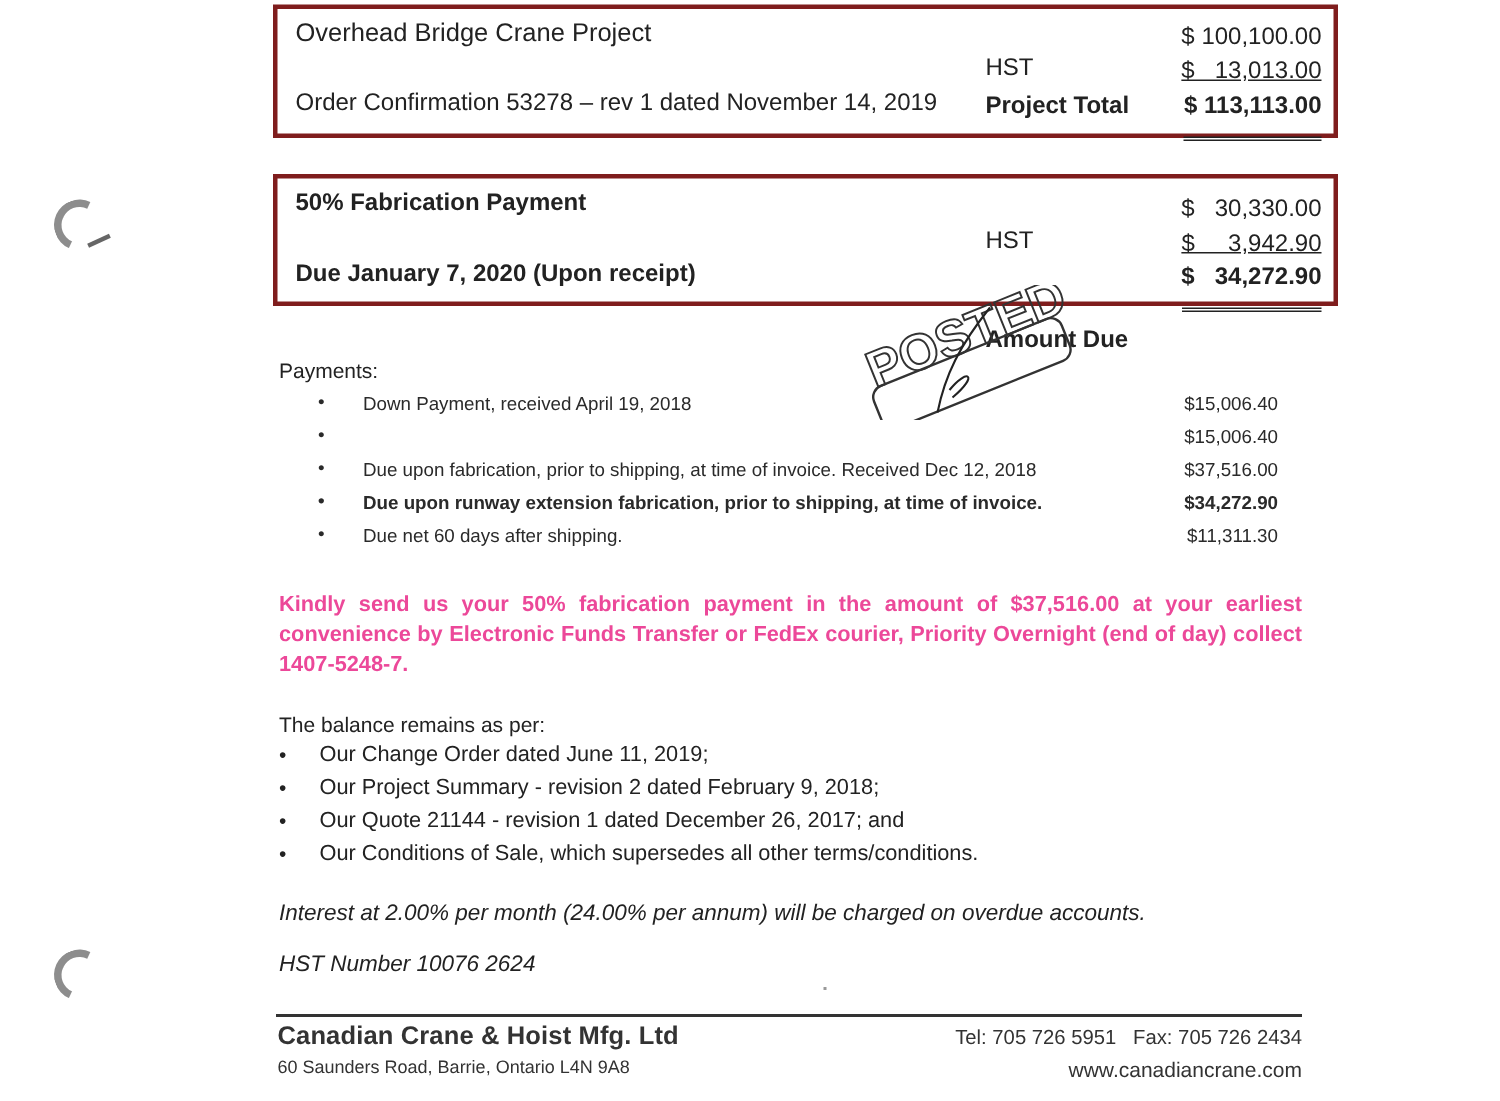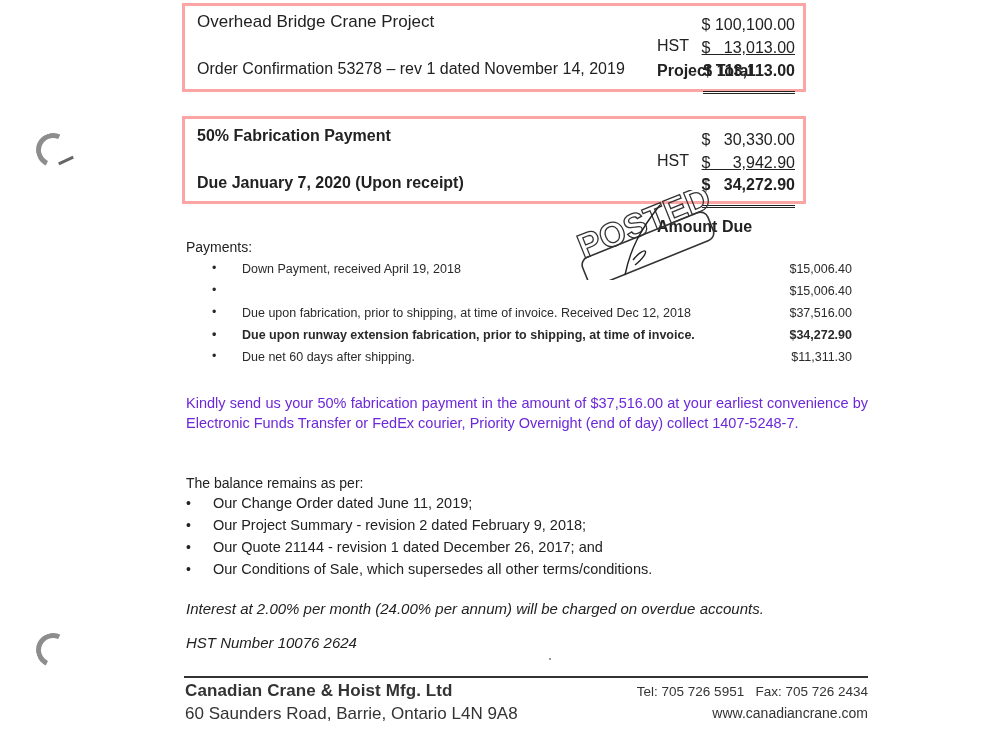--- a/index.html
+++ b/index.html
@@ -16,56 +16,56 @@
       transform: rotate(-20deg); opacity: 0.85;
     }
     .punch.p1 { left: 36px; top: 133px; }
     .punch.p2 { left: 36px; top: 633px; }
     .punch-tick {
       position: absolute; left: 58px; top: 159px; width: 16px; height: 3px;
       background: #666; transform: rotate(-25deg);
     }
 
     .box {
-      position: absolute; left: 182px; width: 624px;
-      border: 3px solid #fca5a5; background: #fff;
+      position: absolute; left: 182px; width: 710px;
+      border: 3px solid #7f1d1d; background: #fff;
     }
     .box.b1 { top: 3px; height: 89px; }
     .box.b2 { top: 116px; height: 88px; }
     .box .txt { position: absolute; font-size: 16px; color: #222; white-space: nowrap; }
     .bold { font-weight: bold; }
     .ul { text-decoration: underline; }
     .dbl { border-bottom: 3px double #222; text-decoration: none; padding-bottom: 12px; line-height: 16px; }
     .amt { position: absolute; right: 8px; font-size: 16px; white-space: nowrap; text-align: right; }
 
     .payments-title { position: absolute; left: 186px; top: 239px; font-size: 14px; }
     .pay-list { position: absolute; left: 186px; top: 261px; width: 670px; }
     .pay-row { position: relative; height: 22px; font-size: 12.5px; color: #2a2a2a; }
     .pay-row .bullet { position: absolute; left: 26px; top: 0; }
     .pay-row .desc { position: absolute; left: 56px; top: 1px; white-space: nowrap; }
     .pay-row .val { position: absolute; right: 4px; top: 1px; white-space: nowrap; }
     .pay-row.bold-row { font-weight: bold; }
 
     .para {
       position: absolute; left: 186px; top: 393px; width: 682px;
-      font-size: 14.5px; line-height: 20px; text-align: justify; color: #6d28d9;
+      font-size: 14.5px; line-height: 20px; text-align: justify; color: #ec4899; font-weight: bold;
     }
     .balance-title { position: absolute; left: 186px; top: 475px; font-size: 14px; }
     .bal-list { position: absolute; left: 186px; top: 495px; }
     .bal-row { height: 22px; font-size: 14.5px; white-space: nowrap; position: relative; }
     .bal-row .bullet { position: absolute; left: 0; top: 0; font-size: 14px; }
     .bal-row .desc { position: absolute; left: 27px; top: 0; }
 
     .italic { font-style: italic; }
     .interest { position: absolute; left: 186px; top: 600px; font-size: 15px; }
     .hstnum { position: absolute; left: 186px; top: 634px; font-size: 15px; text-align: center; }
 
     .footer-line { position: absolute; left: 184px; top: 676px; width: 684px; height: 2px; background: #333; }
     .company { position: absolute; left: 185px; top: 681px; font-size: 17px; font-weight: bold; color: #333; letter-spacing: 0.1px; }
-    .address { position: absolute; left: 185px; top: 704px; font-size: 17px; color: #333; }
+    .address { position: absolute; left: 185px; top: 704px; font-size: 12px; color: #333; }
     .contact { position: absolute; right: 132px; top: 684px; font-size: 13.5px; color: #333; white-space: nowrap; }
     .website { position: absolute; right: 132px; top: 705px; font-size: 14px; color: #333; }
 
     .stamp { position: absolute; left: 565px; top: 190px; width: 160px; height: 90px; pointer-events: none; }
     .dot-mark { position: absolute; left: 549px; top: 658px; width: 2px; height: 2px; background: #999; }
   </style>
 </head>
 <body>
 
 <div class="page">

